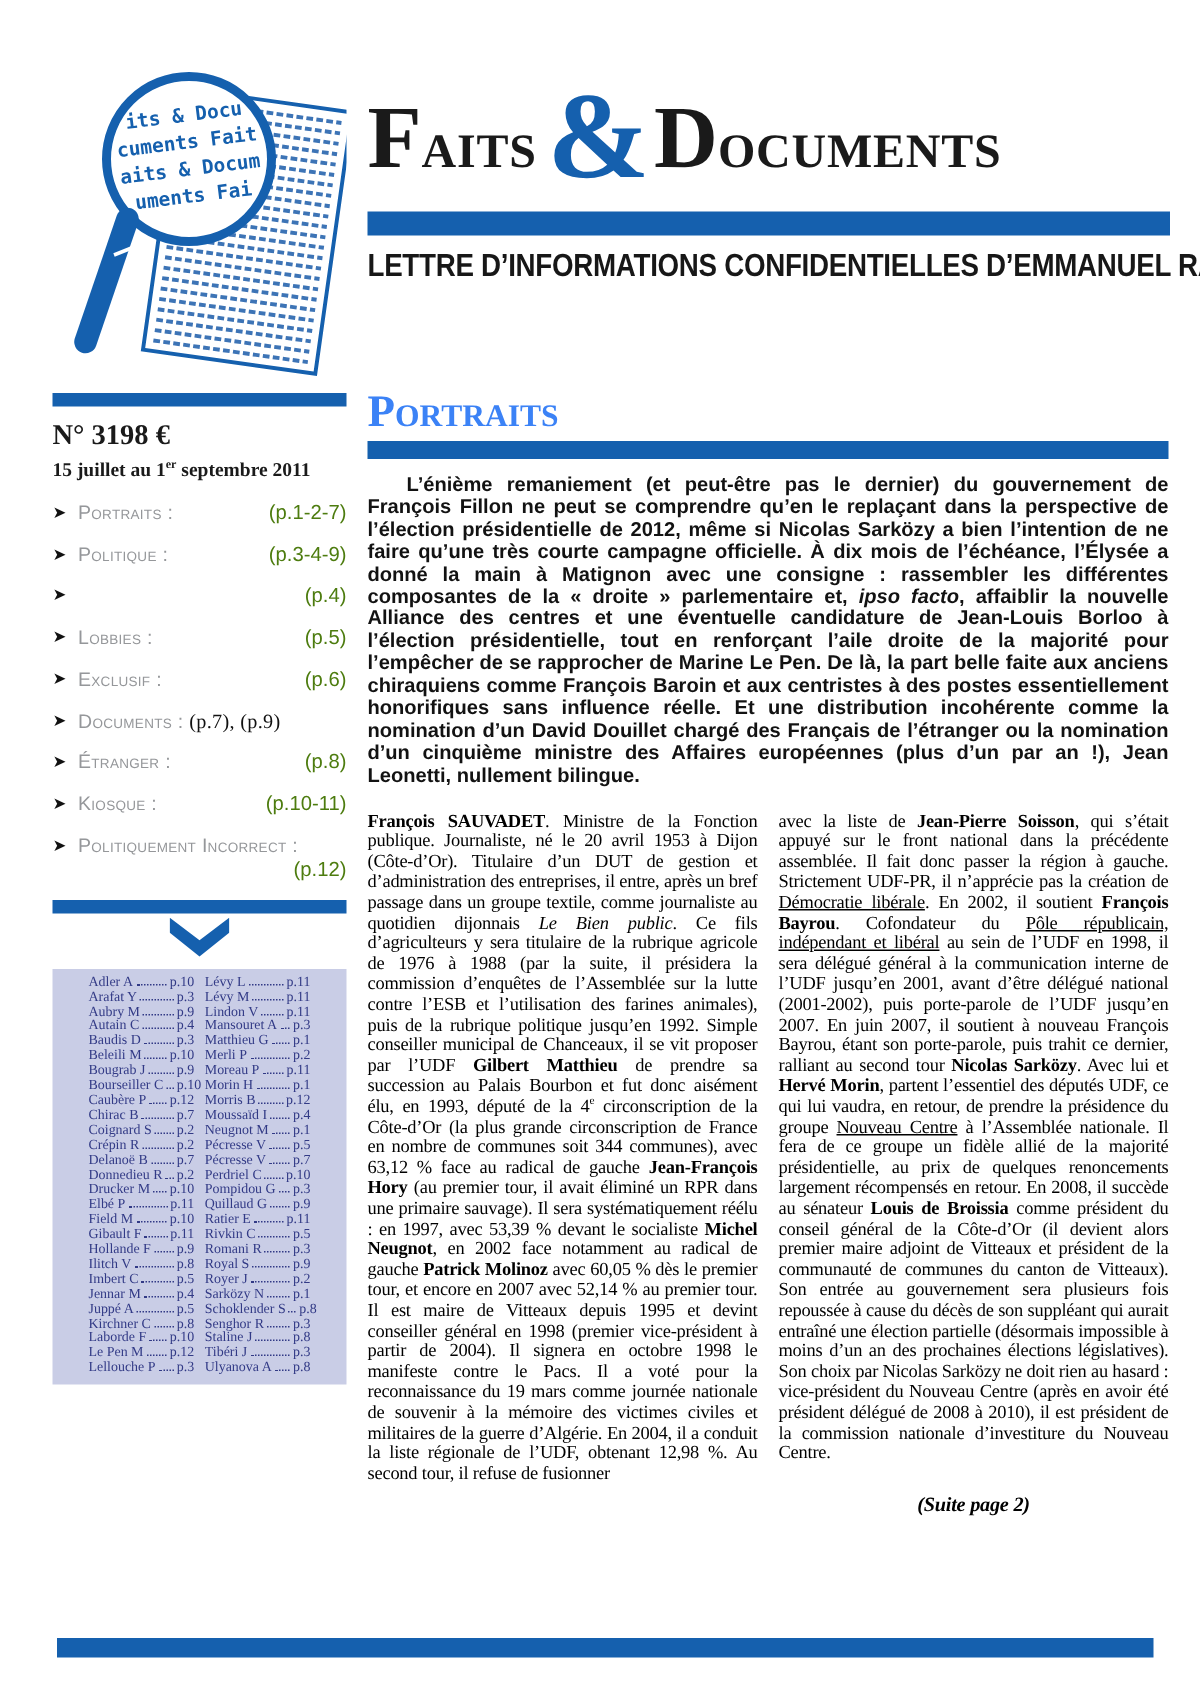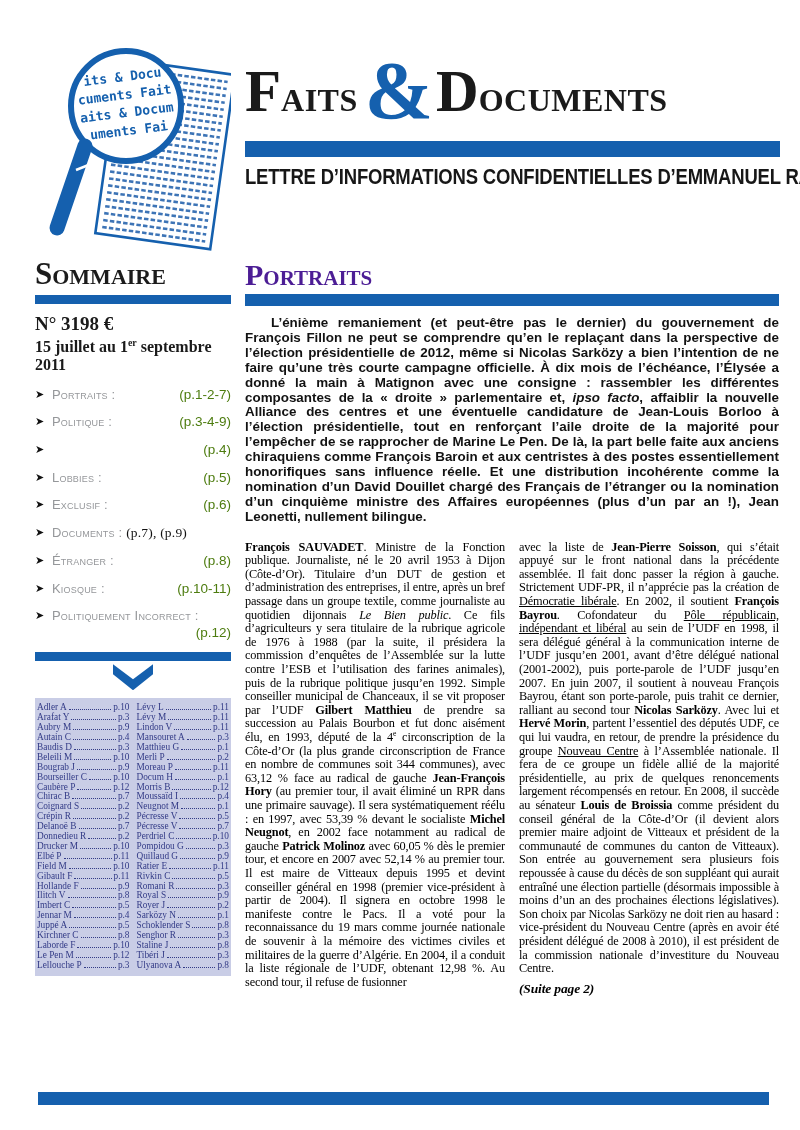--- a/index.html
+++ b/index.html
@@ -20,45 +20,45 @@
         font-size:18.5px;letter-spacing:-0.2px;color:#171717;transform:scale(1,1.15);transform-origin:left center;white-space:nowrap}
 
   
   .sidebar{position:absolute;left:35px;top:258px;width:196px}
   .section-title{margin:0;font-family:"Liberation Serif",serif;font-weight:bold;font-variant:small-caps;
         font-size:31px;line-height:1.05;color:#1b1b1b}
   .rule{height:9px;background:var(--accent)}
   .rule.first{margin:4px 0 9px}
   .rule.second{margin:10px 0 3px}
   .issue-row{display:flex;font-weight:bold;font-size:19px;margin-top:4px}
-  .issue-date{font-weight:bold;font-size:16px;margin-top:3px}
+  .issue-date{font-weight:bold;font-size:13px;margin-top:3px}
   .toc{margin-top:13px}
   .toc-item{position:relative;padding-left:17px;margin-bottom:11px;font-size:13px;line-height:1.24;overflow:hidden}
   .arrow{position:absolute;left:0;top:1px;font-size:11px;color:#111;font-family:"DejaVu Sans",sans-serif}
   .toc-text{font-family:"Liberation Sans",sans-serif;font-variant:small-caps;letter-spacing:.2px}
   .toc-text .cat{color:#95979a}
   .toc-text .page{font-family:"Liberation Serif",serif;font-variant:normal;color:#111;font-size:13.5px}
   .pages{float:right;font-family:Liberation Sans, sans-serif;font-size:13.5px;color:#4d7c0f}
   .chevron{width:40px;height:26px;background:var(--accent);margin:3px auto 8px;
         clip-path:polygon(0 0,50% 58%,100% 0,100% 38%,50% 100%,0 38%)}
-  .index-box{background:var(--index-bg);display:flex;gap:7px;padding:5px 2px;margin-top:4px}
+  .index-box{background:var(--index-bg);display:flex;gap:7px;padding:5px 24px;margin-top:4px}
   .ix-col{flex:1;min-width:0}
   .ix-row{display:flex;align-items:baseline;font-size:9.3px;line-height:9.9px;color:var(--index-text);white-space:nowrap}
   .ix-dots{flex:1;border-bottom:1px dotted var(--index-text);margin:0 2px 2px 2px;min-width:5px}
 
   
   .main{position:absolute;left:245px;top:258px;width:534px}
-  .headline{display:flex;gap:44px;font-weight:bold;font-variant:small-caps;font-size:30px;line-height:1.1;color:#4c1d95}
+  .headline{display:flex;gap:44px;font-weight:bold;font-variant:small-caps;font-size:30px;line-height:1.1;color:#3b82f6}
   .headline-bar{height:12px;background:var(--accent);margin-top:3px}
   .intro{margin:10px 0 16px;font-family:"Liberation Sans",sans-serif;font-weight:bold;font-size:13.4px;
         line-height:14.9px;text-align:justify;text-indent:26px;color:#121212}
   .columns{display:flex;gap:14px;margin-top:13px}
   .col{flex:1;min-width:0;font-size:12.3px;line-height:13.6px;text-align:justify;color:#000000;
         letter-spacing:-0.15px;hyphens:auto}
-  .suite{text-align:left;font-weight:bold;font-style:italic;font-size:13.5px;margin-top:6px}
+  .suite{text-align:center;font-weight:bold;font-style:italic;font-size:13.5px;margin-top:20px}
 
   .bottom-bar{position:absolute;left:38px;top:1092px;width:731px;height:13px;background:var(--accent)}
 </style>
 </head>
 <body>
 
 <div class="page">
 
   <div class="logo">
     <svg viewBox="0 0 198 232" width="198" height="232">
@@ -78,21 +78,20 @@
     </svg>
   </div>
 
   <header class="masthead">
     <div class="masthead-title"><span class="cap1">F</span><span class="sc">AITS</span><span class="amp">&amp;</span><span class="cap1">D</span><span class="sc">OCUMENTS</span></div>
     <div class="masthead-bar"></div>
     <div class="masthead-subtitle">LETTRE D’INFORMATIONS CONFIDENTIELLES D’EMMANUEL RATIER</div>
   </header>
 
   <aside class="sidebar">
-    <h2 class="section-title">Sommaire</h2>
     <div class="rule first"></div>
     <div class="issue-row">
       <span class="issue-no">N° 319</span>
       <span class="price">8 €</span>
     </div>
     <div class="issue-date"><span>15 juillet au 1</span><sup>er</sup><span> septembre 2011</span></div>
 
     <div class="toc">
 
         <div class="toc-item">
@@ -356,21 +355,21 @@
             <span class="ix-p">p.2</span>
           </div>
 
           <div class="ix-row">
             <span class="ix-n">Moreau P</span>
             <span class="ix-dots"></span>
             <span class="ix-p">p.11</span>
           </div>
 
           <div class="ix-row">
-            <span class="ix-n">Docum H</span>
+            <span class="ix-n">Morin H</span>
             <span class="ix-dots"></span>
             <span class="ix-p">p.1</span>
           </div>
 
           <div class="ix-row">
             <span class="ix-n">Morris B</span>
             <span class="ix-dots"></span>
             <span class="ix-p">p.12</span>
           </div>
 

